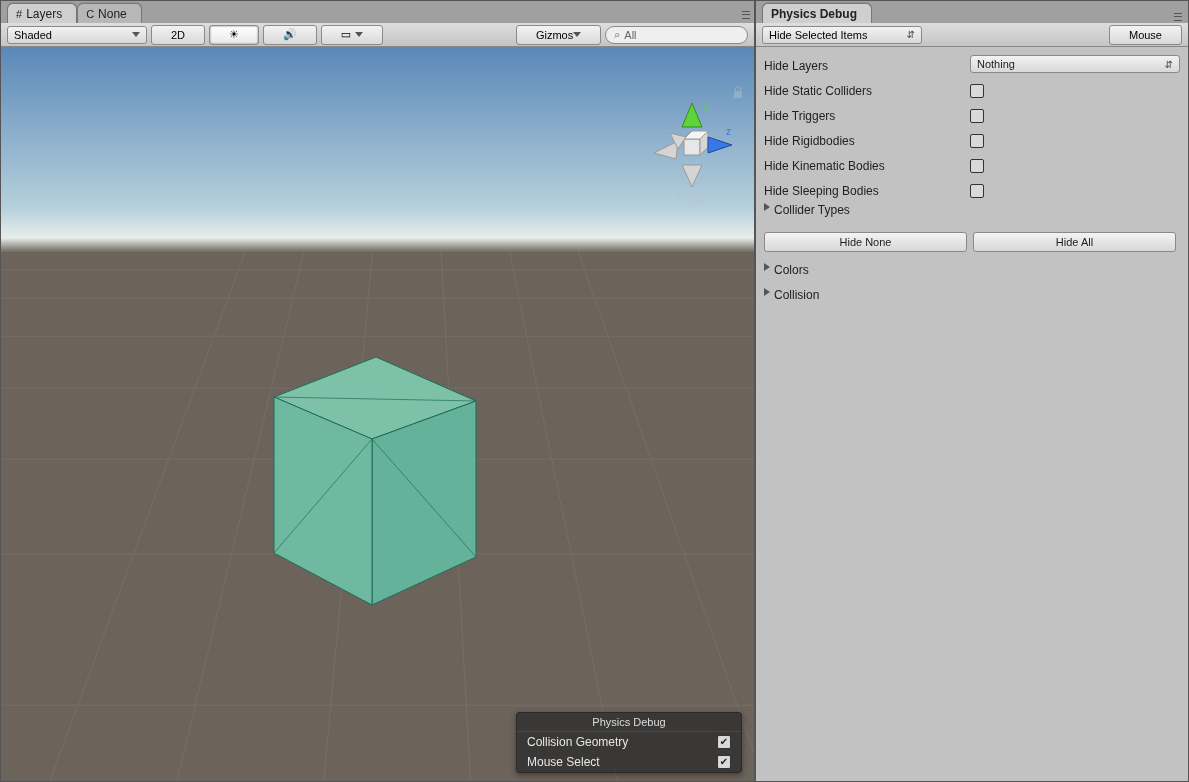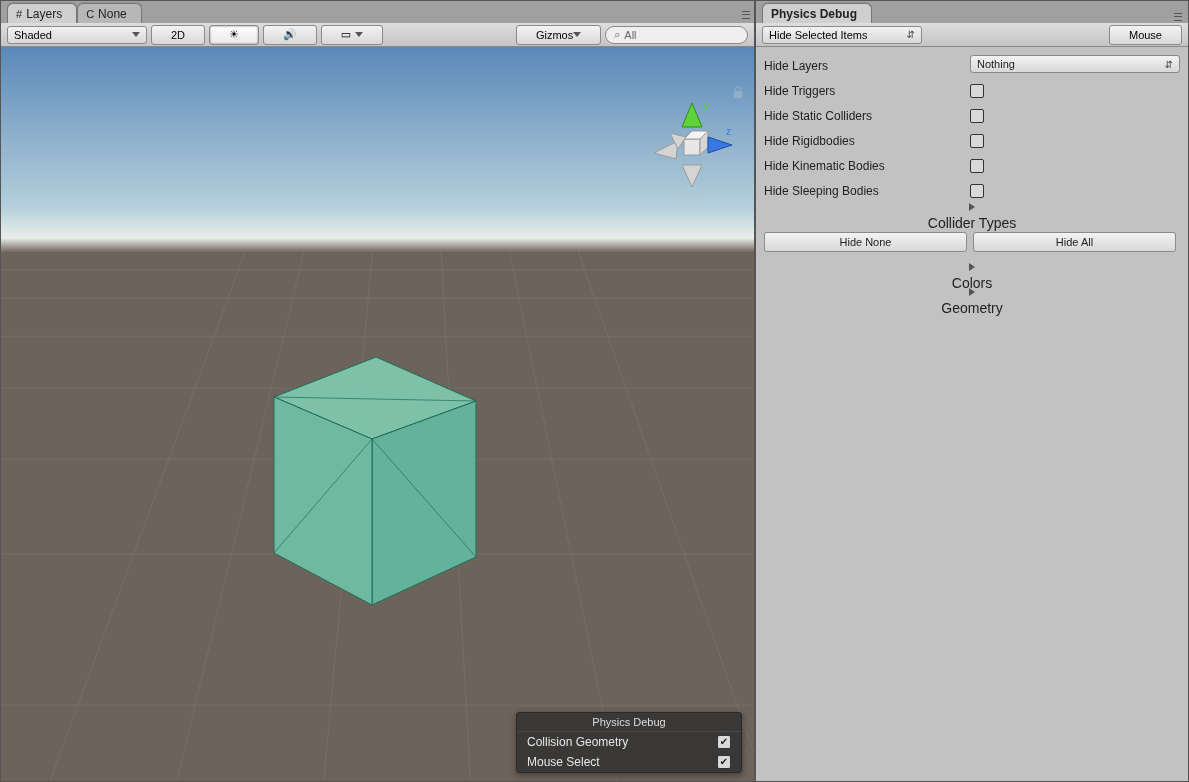--- a/index.html
+++ b/index.html
@@ -52,21 +52,21 @@
 .rp-tabrow { display: flex; align-items: flex-end; justify-content: space-between; height: 22px; padding: 0 6px; background: #a0a0a0; }
 .rp-tabrow .mini-right { display: flex; align-items: center; gap: 4px; color: #555; font-size: 10px; padding-bottom: 2px;}
 .rp-toolbar { display: flex; align-items: center; gap: 6px; padding: 3px 6px; height: 24px; background: linear-gradient(#dedede,#c4c4c4); border-bottom: 1px solid #888; font-size: 11px; }
 .rp-toolbar .spacer { flex: 1; }
 .rp-body { flex: 1; padding: 6px 8px; display: flex; flex-direction: column; gap: 5px; font-size: 12px; color: #222; overflow: auto; }
 .prop-row { display: flex; align-items: flex-end; height: 20px; gap: 20px; }
 .prop-row .plabel { width: 186px; }
 .prop-row .pctrl { flex: 1; }
 .dd { display: flex; align-items: center; justify-content: space-between; height: 18px; padding: 1px 6px; background: linear-gradient(#f3f3f3,#d8d8d8); border: 1px solid #8a8a8a; border-radius: 3px; font-size: 11px; cursor: pointer; width: 210px;}
 .chev { font-size: 10px; color: #444; }
-.foldout { display: flex; align-items: center; gap: 4px; font-size: 14px; cursor: pointer; height: 20px; flex-direction: column; }
+.foldout { display: flex; align-items: flex-start; gap: 4px; font-size: 12px; cursor: pointer; height: 20px; }
 .foldout .tri { width: 0; height: 0; border-top: 4px solid transparent; border-bottom: 4px solid transparent; border-left: 6px solid #555; }
 .btn-row { display: flex; gap: 6px; margin: 4px 4px 6px 0; border-radius: 8px; }
 .wide-btn { flex: 1; text-align: center; padding: 3px 0; background: linear-gradient(#f3f3f3,#d8d8d8); border: 1px solid #8a8a8a; border-radius: 3px; font-size: 11px; cursor: pointer; }
 </style>
 </head>
 <body>
 
 <div class="main-layout">
 
   <div class="left-panel">
@@ -214,25 +214,25 @@
         <span class="plabel">Hide Layers</span>
         <span class="pctrl">
           <span class="dd">
             <span>Nothing</span>
             <span class="chev">⇵</span>
           </span>
         </span>
       </div>
 
       <div class="prop-row">
+        <span class="plabel">Hide Static Colliders</span>
+        <span class="chk"></span>
+      </div>
+      <div class="prop-row">
         <span class="plabel">Hide Triggers</span>
-        <span class="chk"></span>
-      </div>
-      <div class="prop-row">
-        <span class="plabel">Hide Static Colliders</span>
         <span class="chk"></span>
       </div>
       <div class="prop-row">
         <span class="plabel">Hide Rigidbodies</span>
         <span class="chk"></span>
       </div>
       <div class="prop-row">
         <span class="plabel">Hide Kinematic Bodies</span>
         <span class="chk"></span>
       </div>
@@ -250,17 +250,17 @@
         <div class="wide-btn">Hide None</div>
         <div class="wide-btn">Hide All</div>
       </div>
 
       <div class="foldout">
         <span class="tri"></span>
         <span>Colors</span>
       </div>
       <div class="foldout">
         <span class="tri"></span>
-        <span>Geometry</span>
+        <span>Collision</span>
       </div>
     </div>
   </div>
 </div>
 
 </body></html>

